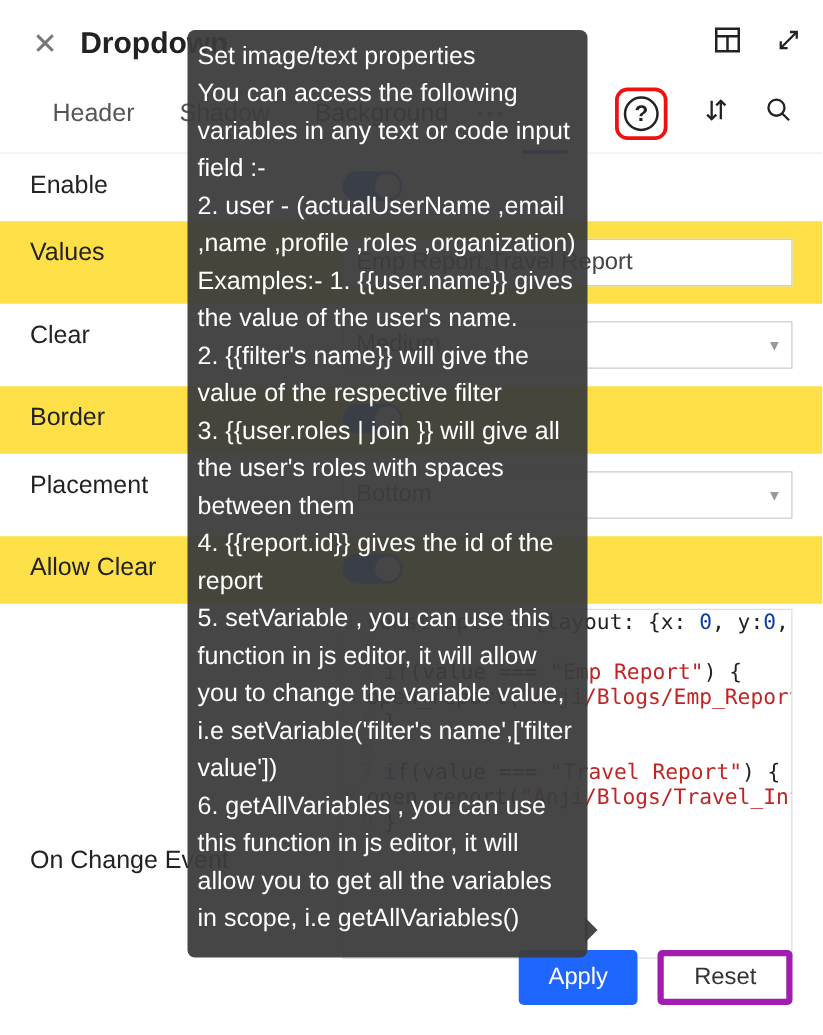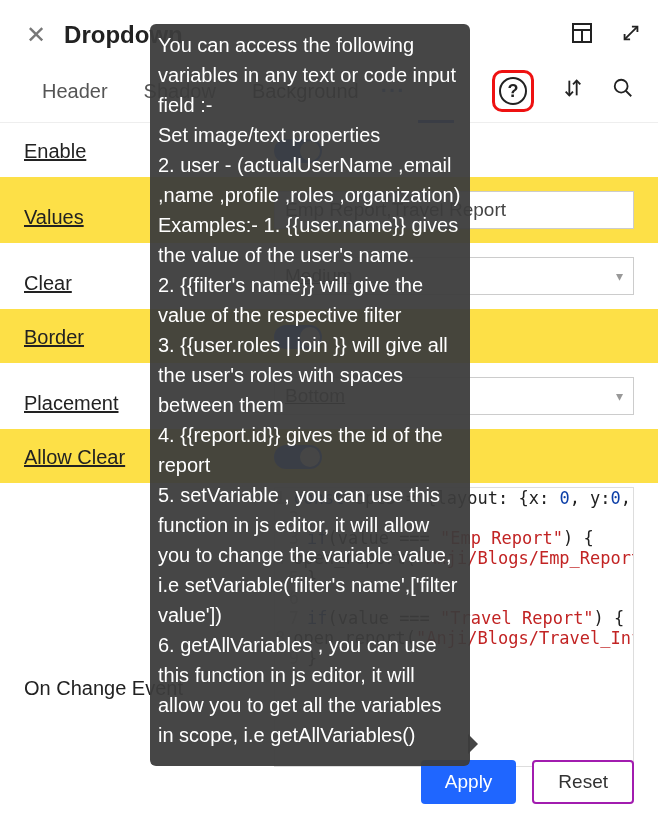--- a/index.html
+++ b/index.html
@@ -19,21 +19,21 @@
   .tab.active { color: #333; }
   .tab-underline { position: absolute; bottom: -1px; height: 3px; background: #1a4fdc; }
   .tabmore { color: #4270e6; font-weight: 700; letter-spacing: 1px; padding: 0 4px; cursor: pointer; font-size: 22px; }
   .tabbar-right { margin-left: auto; display: flex; align-items: center; gap: 28px; }
   .help-wrap { border: 3px solid #e11; border-radius: 10px; padding: 4px; }
   .help-circle { width: 28px; height: 28px; border: 2px solid #222; border-radius: 50%; display: flex; align-items: center; justify-content: center; font-size: 18px; font-weight: 600; }
   .search-icon, .swap-icon { font-size: 22px; }
 
   
   .panel { }
-  .row { display: flex; align-items: flex-end; padding: 14px 24px; min-height: 54px; text-decoration: underline; }
+  .row { display: flex; align-items: flex-start; padding: 14px 24px; min-height: 54px; }
   .row.alt { background: #fde047; }
   .row-label { width: 250px; font-size: 20px; color: #222; }
   .row-ctrl { flex: 1; }
 
   
   .toggle { width: 48px; height: 24px; border-radius: 12px; background: #1f66ff; position: relative; cursor: pointer; }
   .toggle .knob { position: absolute; top: 2px; right: 2px; width: 20px; height: 20px; background: #fff; border-radius: 50%; }
 
   
   .txt { width: 100%; height: 38px; border: 1px solid #ccc; background: #fff; padding: 0 10px; font-size: 19px; color: #444; }
@@ -50,21 +50,21 @@
   .kw { color: #0b3ea7; }
   .str { color: #c22424; }
   .fn { color: #222; }
   .pl { color: #222; }
   .num { color: #0b3ea7; }
 
   
   .footer { position: absolute; bottom: 24px; right: 24px; display: flex; gap: 16px; }
   .btn { height: 44px; padding: 0 24px; font-size: 19px; border-radius: 4px; cursor: pointer; display: flex; align-items: center; }
   .btn-primary { background: #1f66ff; color: #fff; border: none; }
-  .btn-secondary { background: #fff; color: #333; border: 2px solid #a21caf; }
+  .btn-secondary { background: #fff; color: #333; border: 5px solid #a21caf; }
 
   
   .tooltip { position: absolute; left: 150px; top: 24px; width: 320px; background: rgba(60,60,60,0.95); color: #fff; font-size: 20px; line-height: 1.5; padding: 6px 8px 16px 8px; border-radius: 6px; z-index: 50; }
   .tooltip p { margin: 0; word-wrap: break-word; }
   .tooltip-arrow { position: absolute; right: -8px; bottom: 12px; width: 0; height: 0; border-top: 10px solid transparent; border-bottom: 10px solid transparent; border-left: 10px solid rgba(60,60,60,0.95); }
 </style>
 </head>
 <body>
 
 <div class="root">
@@ -214,22 +214,22 @@
       </div>
     </div>
   </div>
 
   <div class="footer">
     <button class="btn btn-primary">Apply</button>
     <button class="btn btn-secondary">Reset</button>
   </div>
 
   <div class="tooltip">
+    <p>Set image/text properties</p>
     <p>You can access the following variables in any text or code input field :-</p>
-    <p>Set image/text properties</p>
     <p>2. user - (actualUserName ,email ,name ,profile ,roles ,organization)</p>
     <p>Examples:- 1. {{user.name}} gives the value of the user's name.</p>
     <p>2. {{filter's name}} will give the value of the respective filter</p>
     <p>3. {{user.roles | join }} will give all the user's roles with spaces between them</p>
     <p>4. {{report.id}} gives the id of the report</p>
     <p>5. setVariable , you can use this function in js editor, it will allow you to change the variable value, i.e setVariable('filter's name',['filter value'])</p>
     <p>6. getAllVariables , you can use this function in js editor, it will allow you to get all the variables in scope, i.e getAllVariables()</p>
     <div class="tooltip-arrow"></div>
   </div>
 

